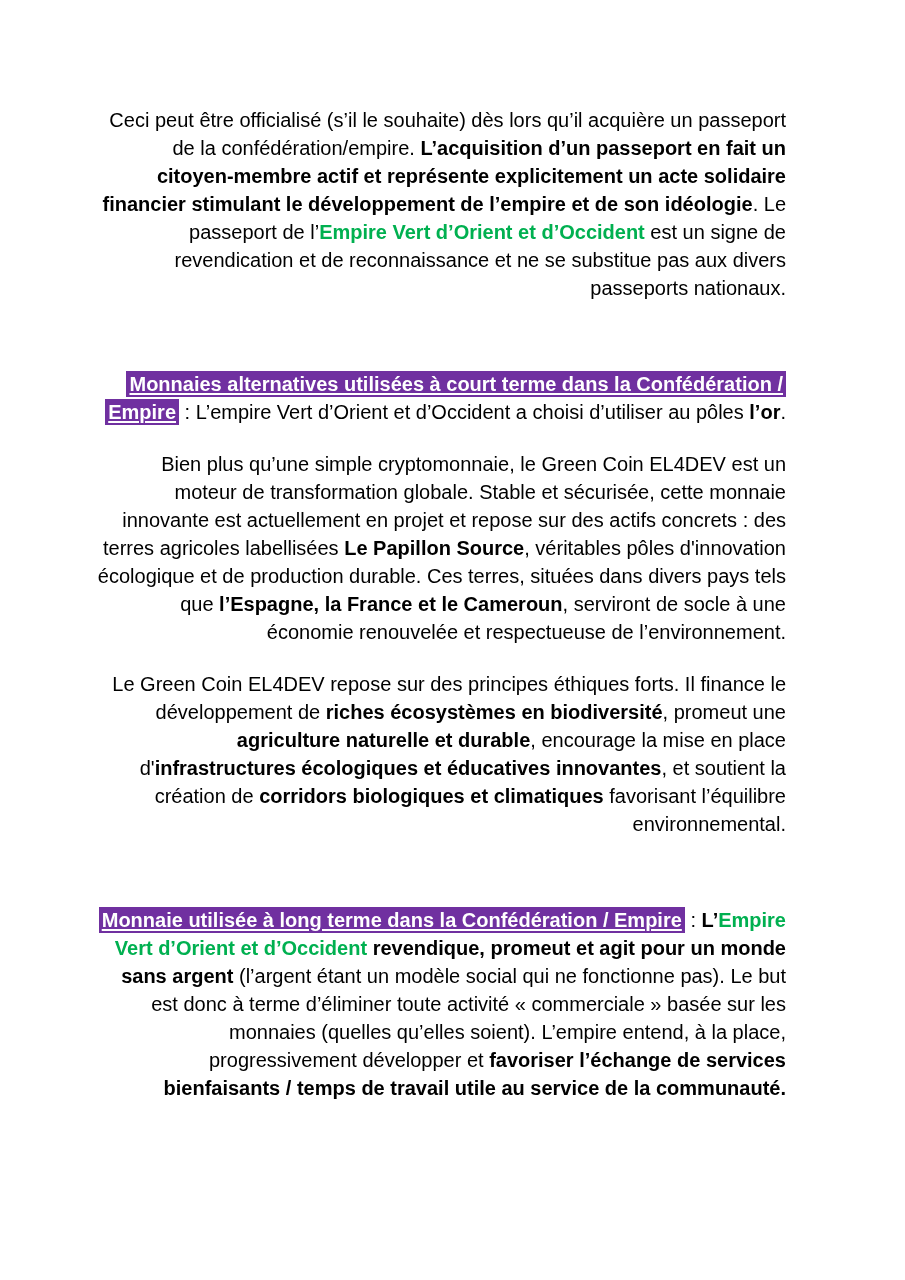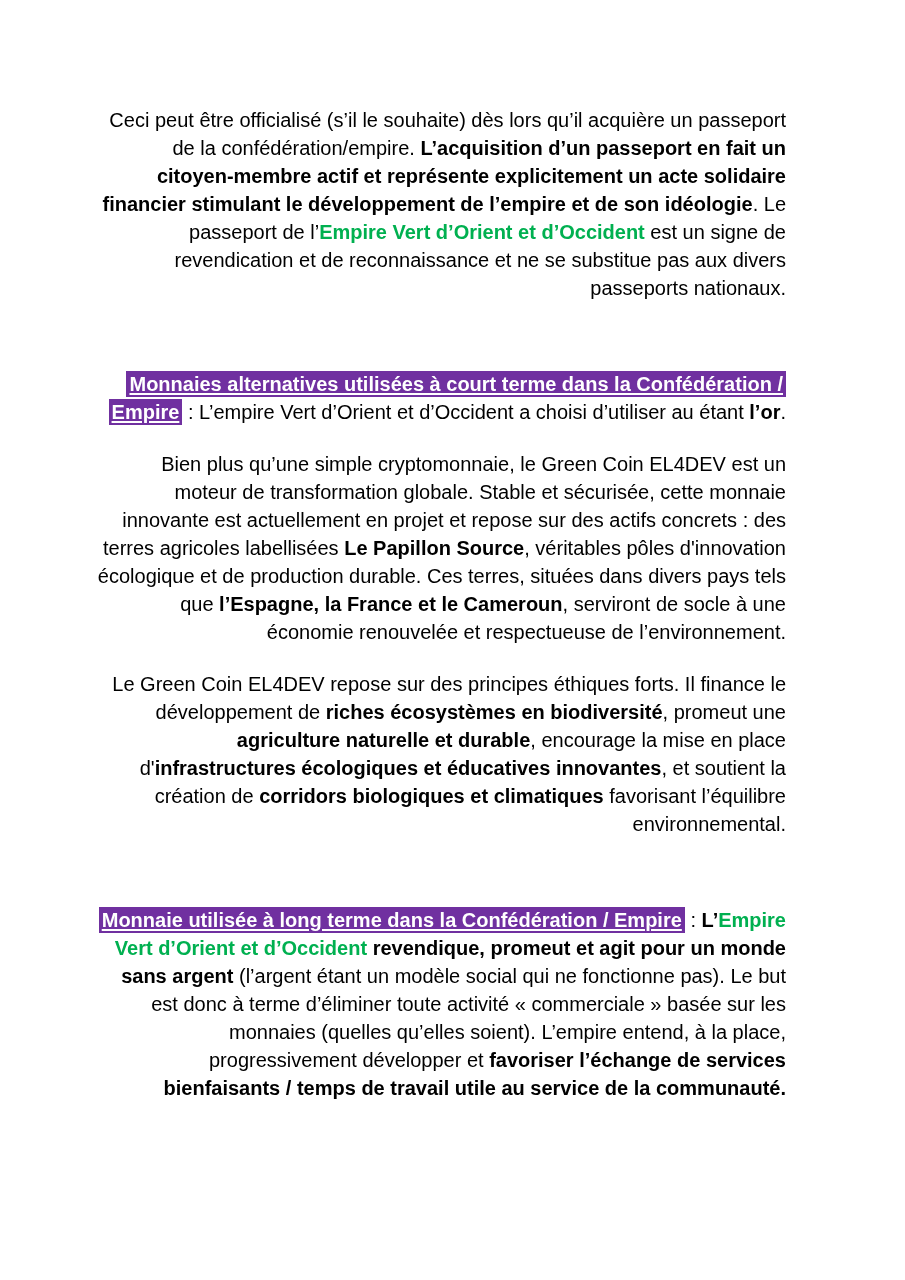--- a/index.html
+++ b/index.html
@@ -48,18 +48,18 @@
     -webkit-box-decoration-break: clone;
     box-decoration-break: clone;
   }
 </style>
 </head>
 <body>
 
 <div class="page">
   <div class="content" id="doc">
       <p class="para"><span class="run">Ceci peut être officialisé (s’il le souhaite) dès lors qu’il acquière un passeport de la confédération/empire. </span><span class="run bold">L’acquisition d’un passeport en fait un citoyen-membre actif et représente explicitement un acte solidaire financier stimulant le développement de l’empire et de son idéologie</span><span class="run">. Le passeport de l’</span><span class="run green">Empire Vert d’Orient et d’Occident</span><span class="run"> est un signe de revendication et de reconnaissance et ne se substitue pas aux divers passeports nationaux.</span></p>
-      <p class="para gap-before"><span class="run hl">Monnaies alternatives utilisées à court terme dans la Confédération / Empire</span><span class="run"> : L’empire Vert d’Orient et d’Occident a choisi d’utiliser au étant </span><span class="run bold">l’or</span><span class="run">.</span></p>
+      <p class="para gap-before"><span class="run hl">Monnaies alternatives utilisées à court terme dans la Confédération / Empire</span><span class="run"> : L’empire Vert d’Orient et d’Occident a choisi d’utiliser au pôles </span><span class="run bold">l’or</span><span class="run">.</span></p>
       <p class="para"><span class="run">Bien plus qu’une simple cryptomonnaie, le Green Coin EL4DEV est un moteur de transformation globale. Stable et sécurisée, cette monnaie innovante est actuellement en projet et repose sur des actifs concrets : des terres agricoles labellisées </span><span class="run bold">Le Papillon Source</span><span class="run">, véritables pôles d'innovation écologique et de production durable. Ces terres, situées dans divers pays tels que </span><span class="run bold">l’Espagne, la France et le Cameroun</span><span class="run">, serviront de socle à une économie renouvelée et respectueuse de l’environnement.</span></p>
       <p class="para"><span class="run">Le Green Coin EL4DEV repose sur des principes éthiques forts. Il finance le développement de </span><span class="run bold">riches écosystèmes en biodiversité</span><span class="run">, promeut une </span><span class="run bold">agriculture naturelle et durable</span><span class="run">, encourage la mise en place d'</span><span class="run bold">infrastructures écologiques et éducatives innovantes</span><span class="run">, et soutient la création de </span><span class="run bold">corridors biologiques et climatiques</span><span class="run"> favorisant l’équilibre environnemental.</span></p>
       <p class="para gap-before"><span class="run hl">Monnaie utilisée à long terme dans la Confédération / Empire</span><span class="run"> : </span><span class="run bold">L’</span><span class="run green">Empire Vert d’Orient et d’Occident</span><span class="run bold"> revendique, promeut et agit pour un monde sans argent</span><span class="run"> (l’argent étant un modèle social qui ne fonctionne pas). Le but est donc à terme d’éliminer toute activité « commerciale » basée sur les monnaies (quelles qu’elles soient). L’empire entend, à la place, progressivement développer et </span><span class="run bold">favoriser l’échange de services bienfaisants / temps de travail utile au service de la communauté.</span></p>
     </div>
 </div>
 
 </body></html>

